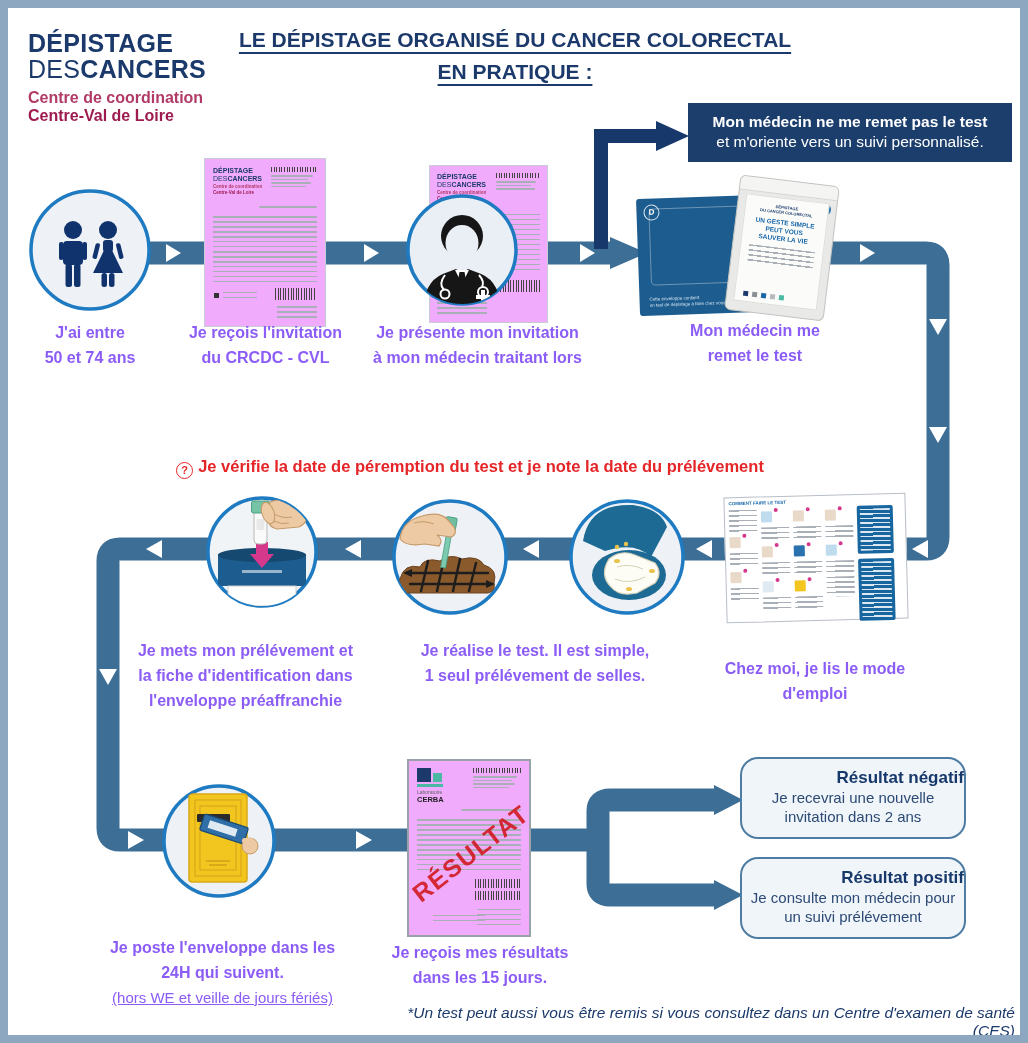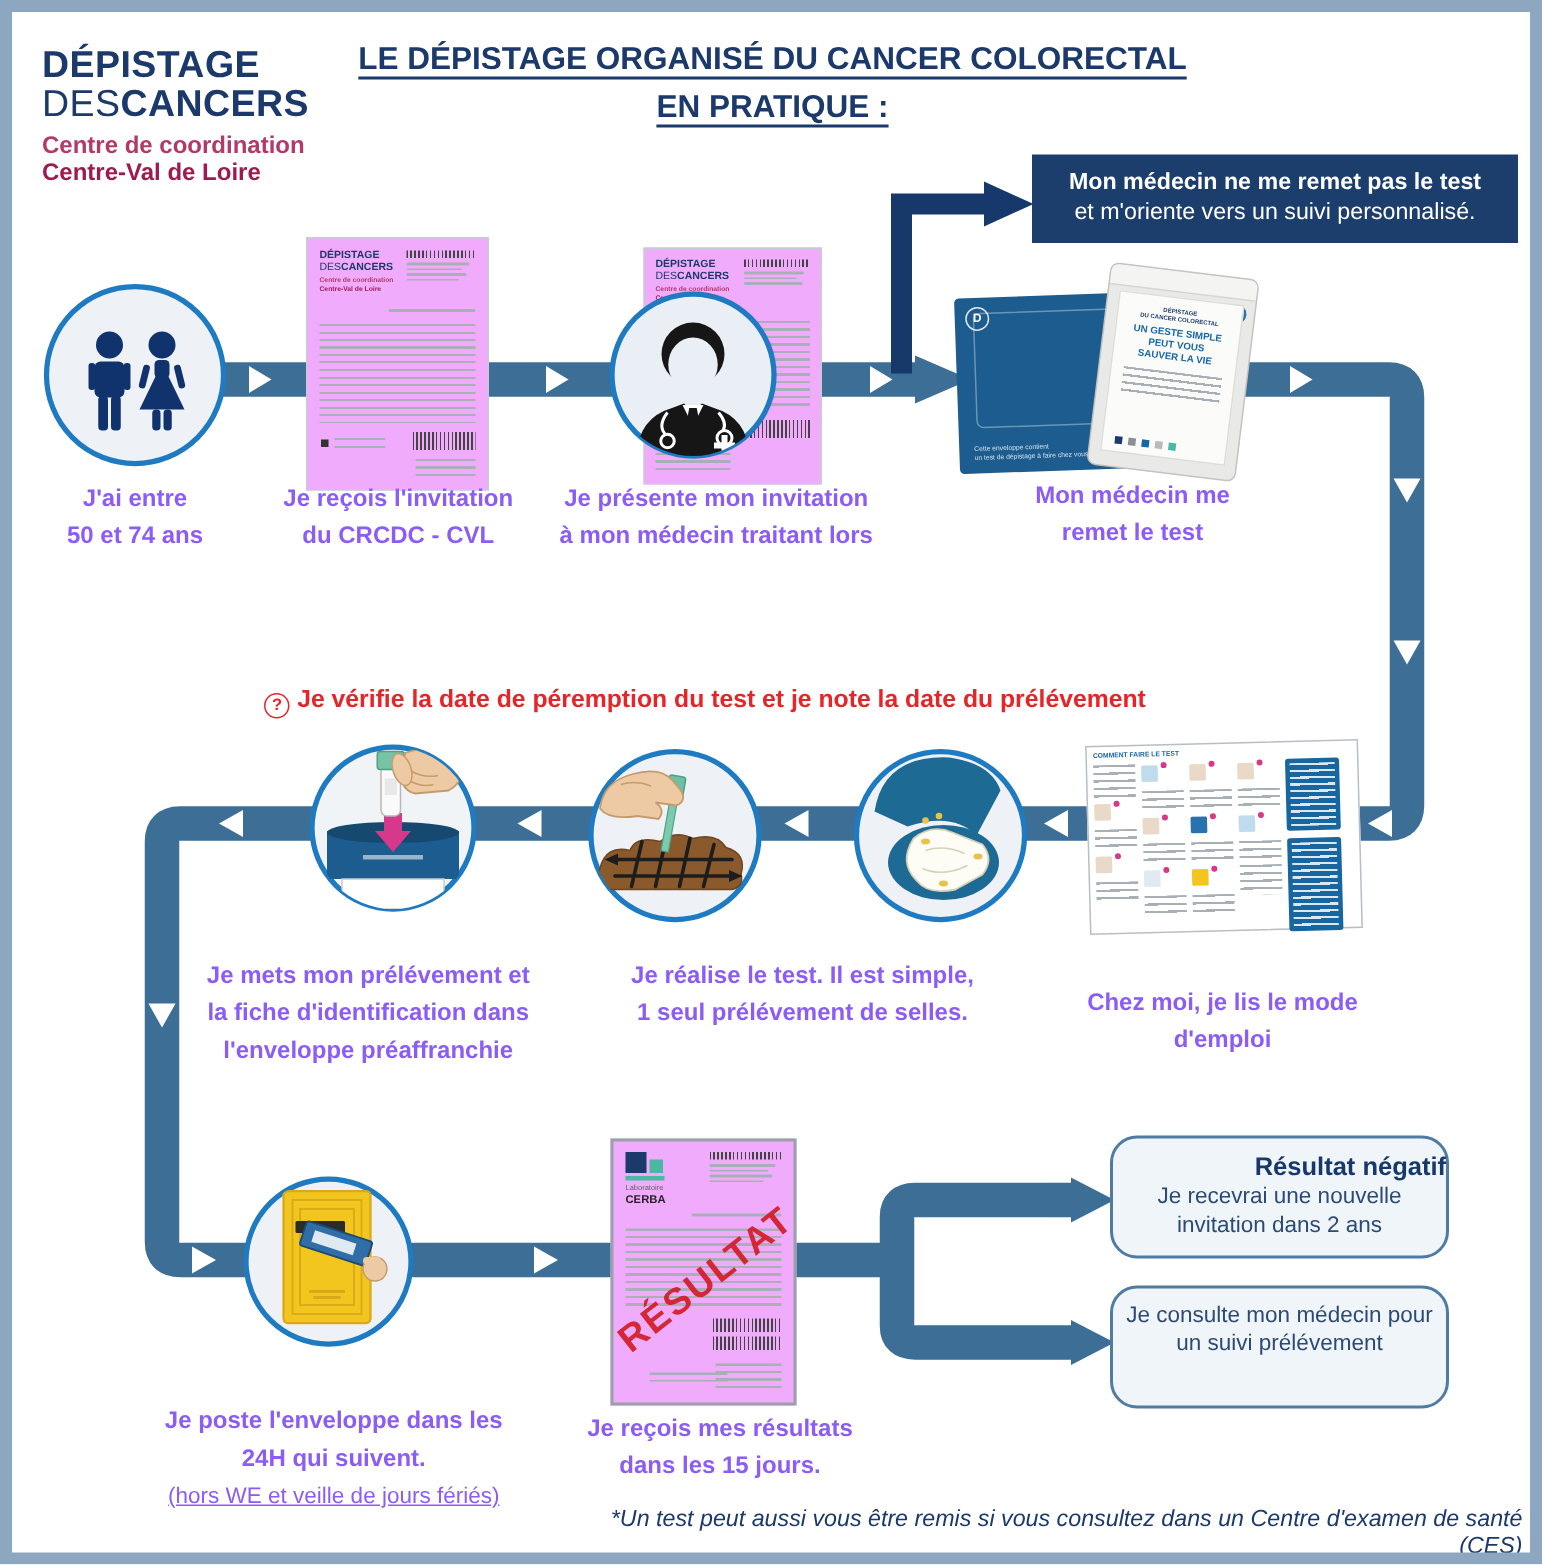--- a/index.html
+++ b/index.html
@@ -400,20 +400,21 @@
     <div class="para abs" style="left:24px;bottom:14px;width:52px;height:6px;"></div>
     <div class="para abs" style="right:8px;bottom:8px;width:44px;height:18px;"></div>
   </div>
 
   <div class="outcome" style="top:757px;">
     <div class="ot">Résultat négatif</div>
     <div class="ol">Je recevrai une nouvelle</div>
     <div class="ol">invitation dans 2 ans</div>
   </div>
   <div class="outcome" style="top:857px;">
+    <div class="ot">Résultat positif</div>
     <div class="ol">Je consulte mon médecin pour</div>
     <div class="ol">un suivi prélévement</div>
   </div>
 
   <div class="label" style="left:20px;top:320px;width:140px;">
     <div>J'ai entre</div>
       <div>50 et 74 ans</div>
   </div>
   <div class="label" style="left:173px;top:320px;width:185px;">
     <div>Je reçois l'invitation</div>

